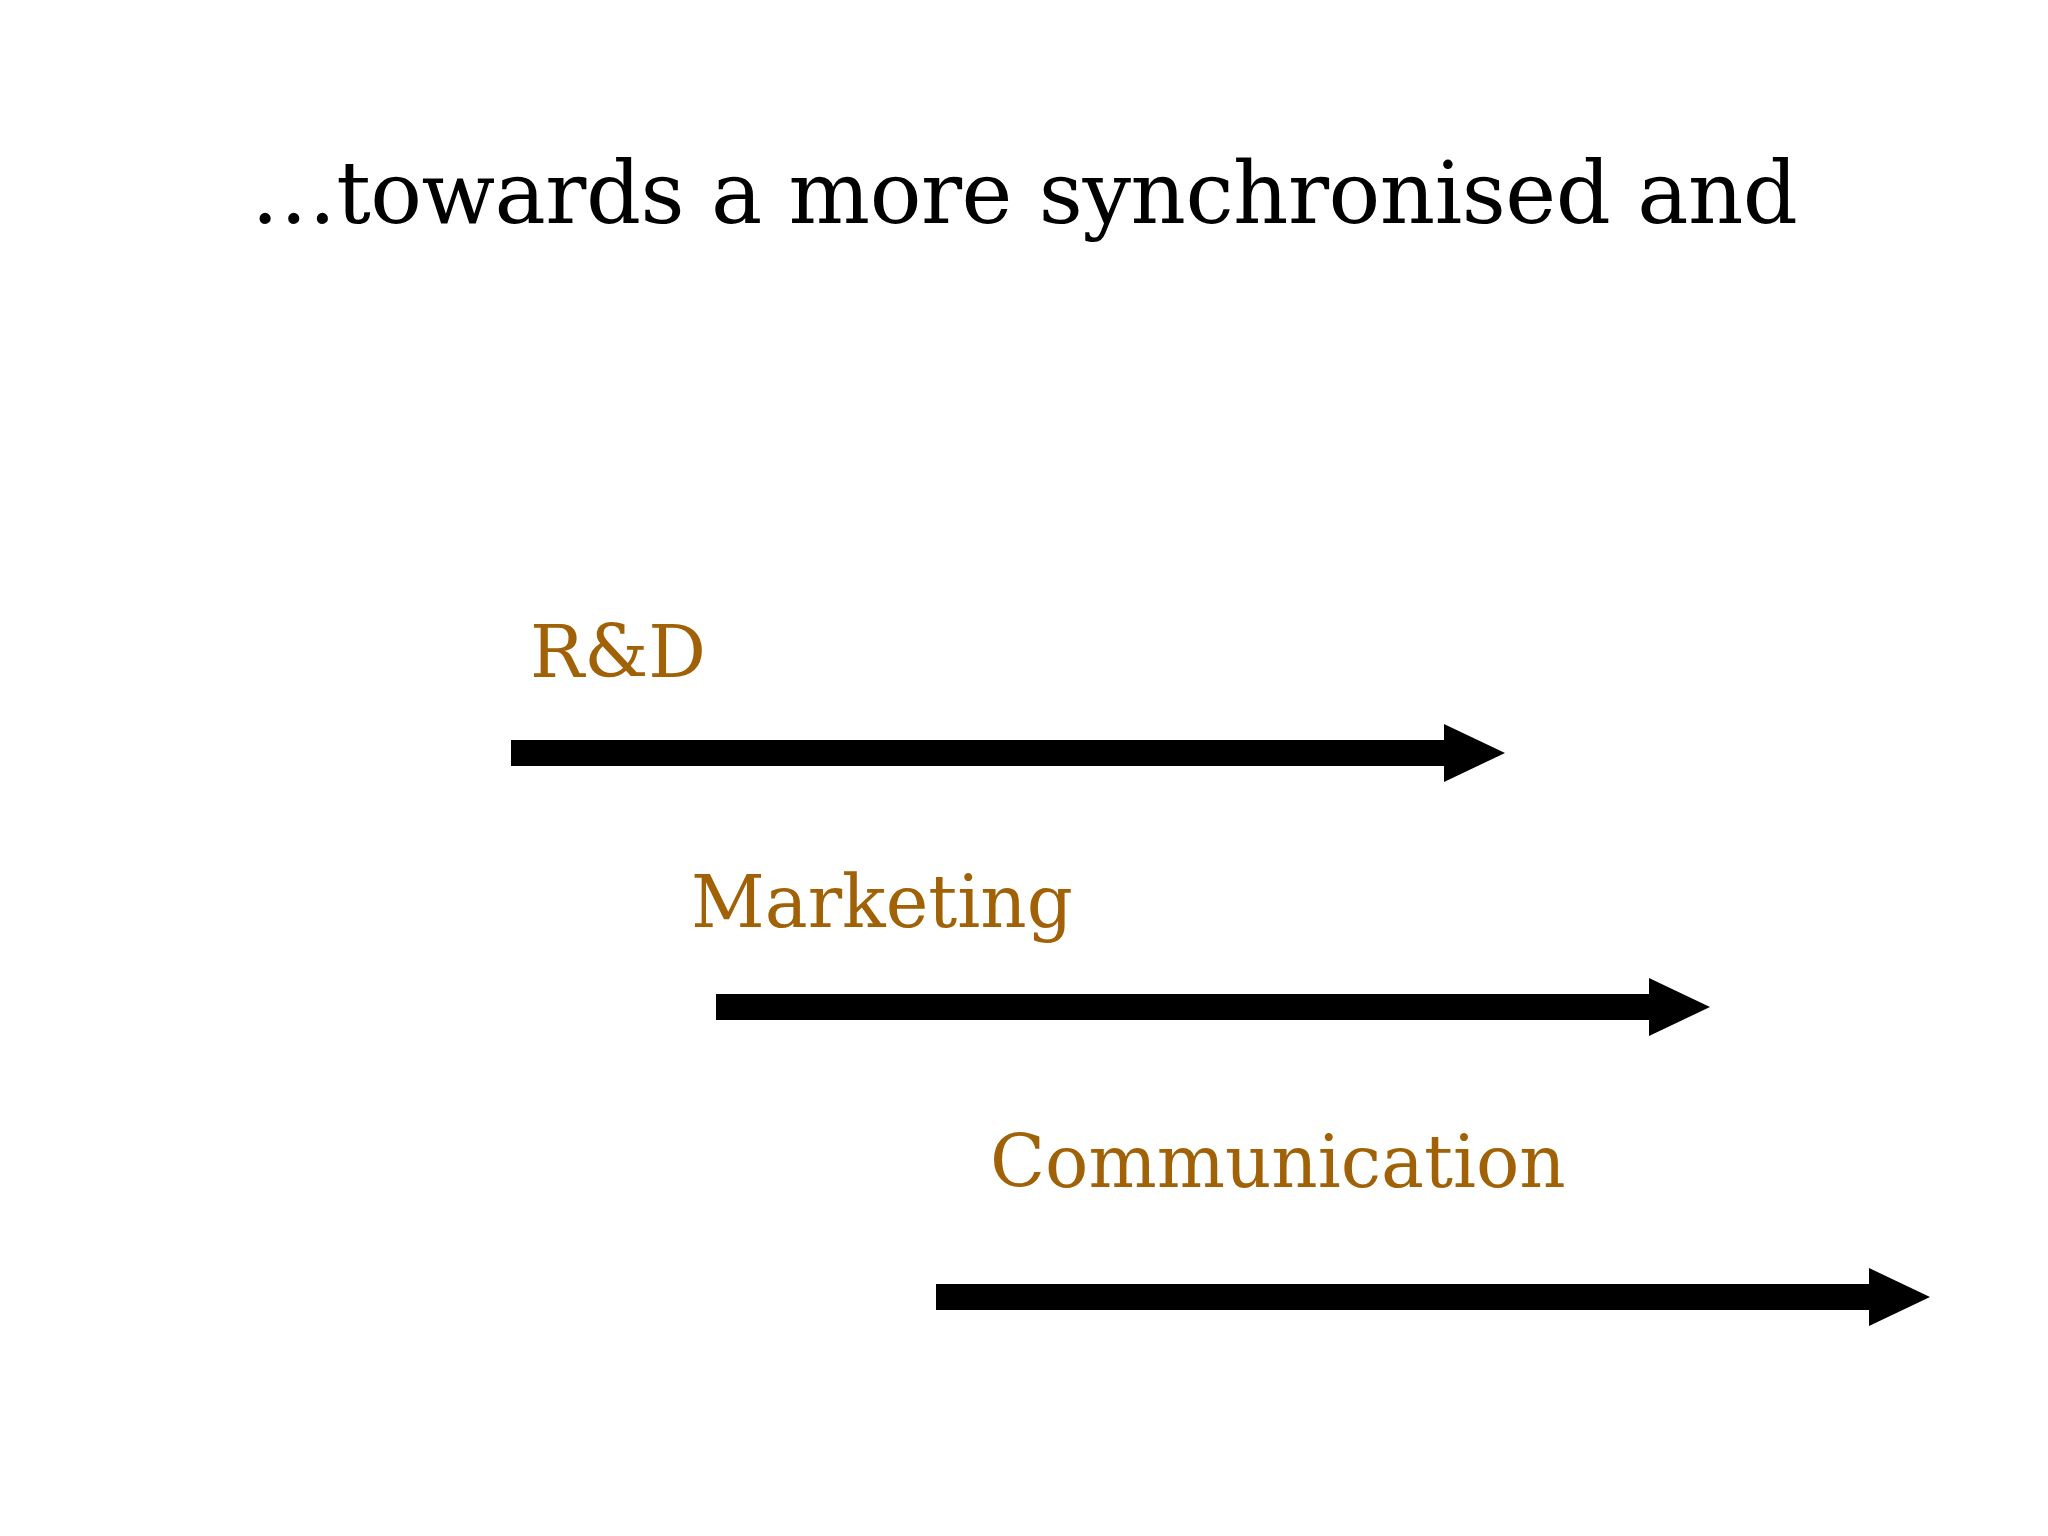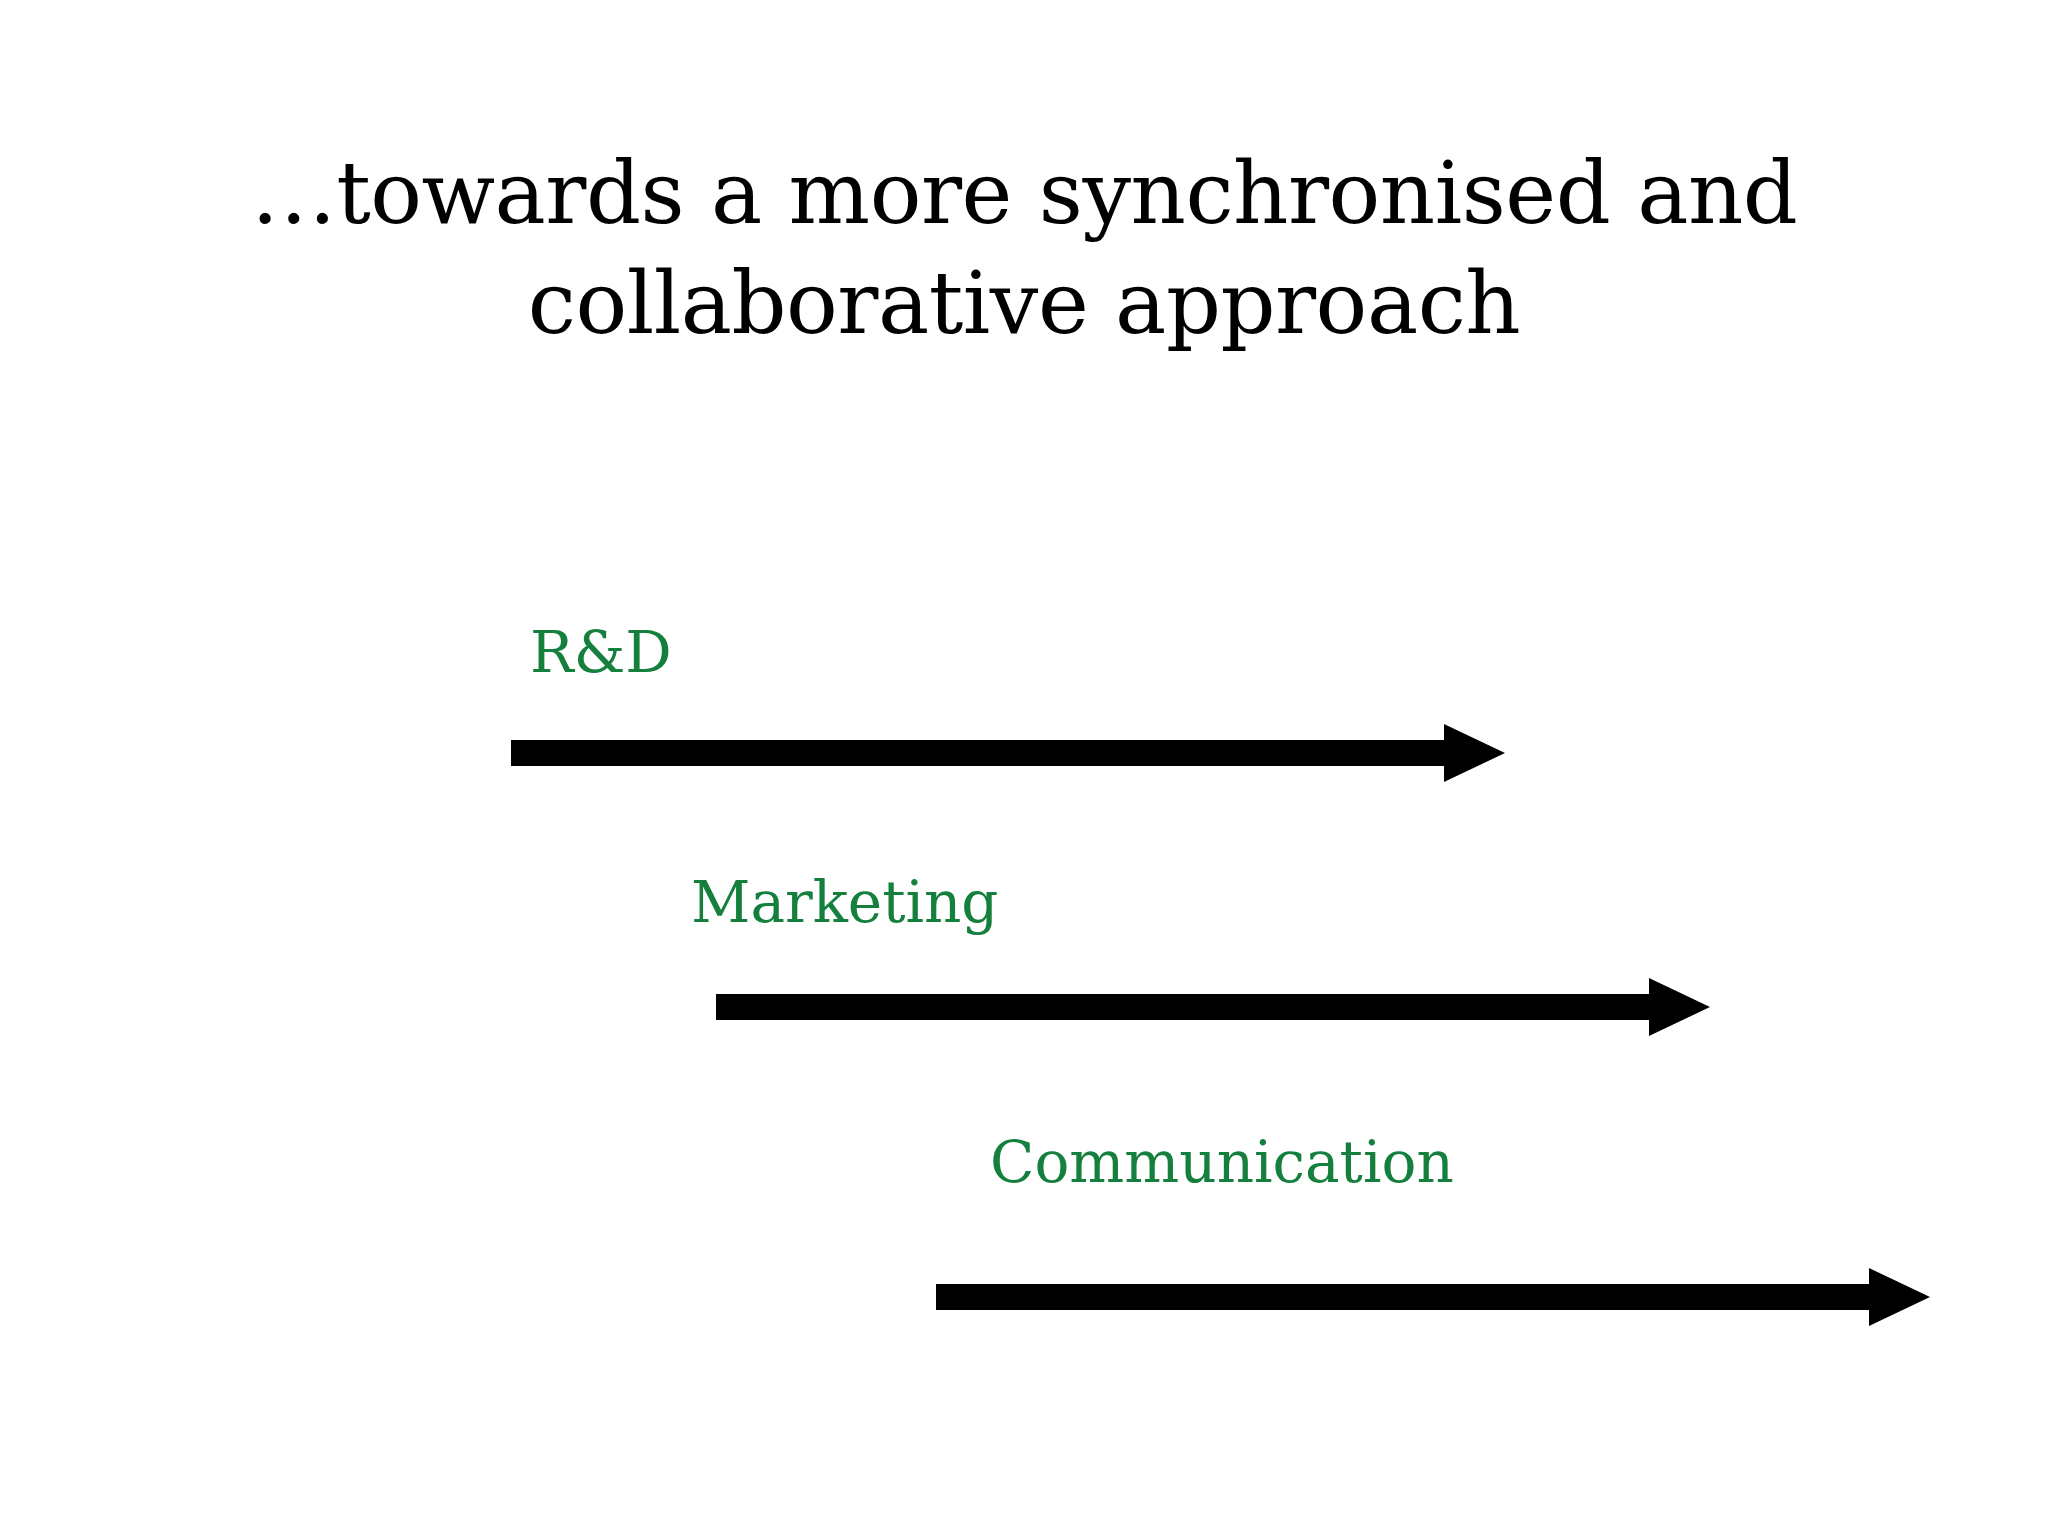--- a/index.html
+++ b/index.html
@@ -39,24 +39,24 @@
   }
 
   
   .track {
     position: absolute;
     height: auto;
   }
   .track-label {
     position: absolute;
     font-family: "DejaVu Serif", serif;
-    font-size: 58px;
+    font-size: 72px;
     line-height: 80px;
     font-weight: 400;
-    color: #15803d;
+    color: #a16207;
     white-space: pre;
   }
   .arrow-svg {
     position: absolute;
     display: block;
     overflow: visible;
   }
 
   
   #track-rd        { left: 0;   top: 0; }
@@ -71,21 +71,20 @@
   #label-comm      { left: 990px;  top: 1122px; }
   #arrow-comm      { left: 930px;  top: 1262px; }
 </style>
 </head>
 <body>
 
 <div id="slide">
 
   <div id="title-block">
     <span class="title-line">…towards a more synchronised and</span>
-    <span class="title-line">collaborative approach</span>
   </div>
 
   <div class="track" id="track-rd">
     <span class="track-label" id="label-rd">R&amp;D</span>
     <svg class="arrow-svg" id="arrow-rd" width="1010" height="70" viewBox="0 0 1010 70">
       <path d="M6 22 L939 22 L939 6 L1000 35 L939 64 L939 48 L6 48 Z" fill="#000000"></path>
     </svg>
   </div>
 
   <div class="track" id="track-marketing">

